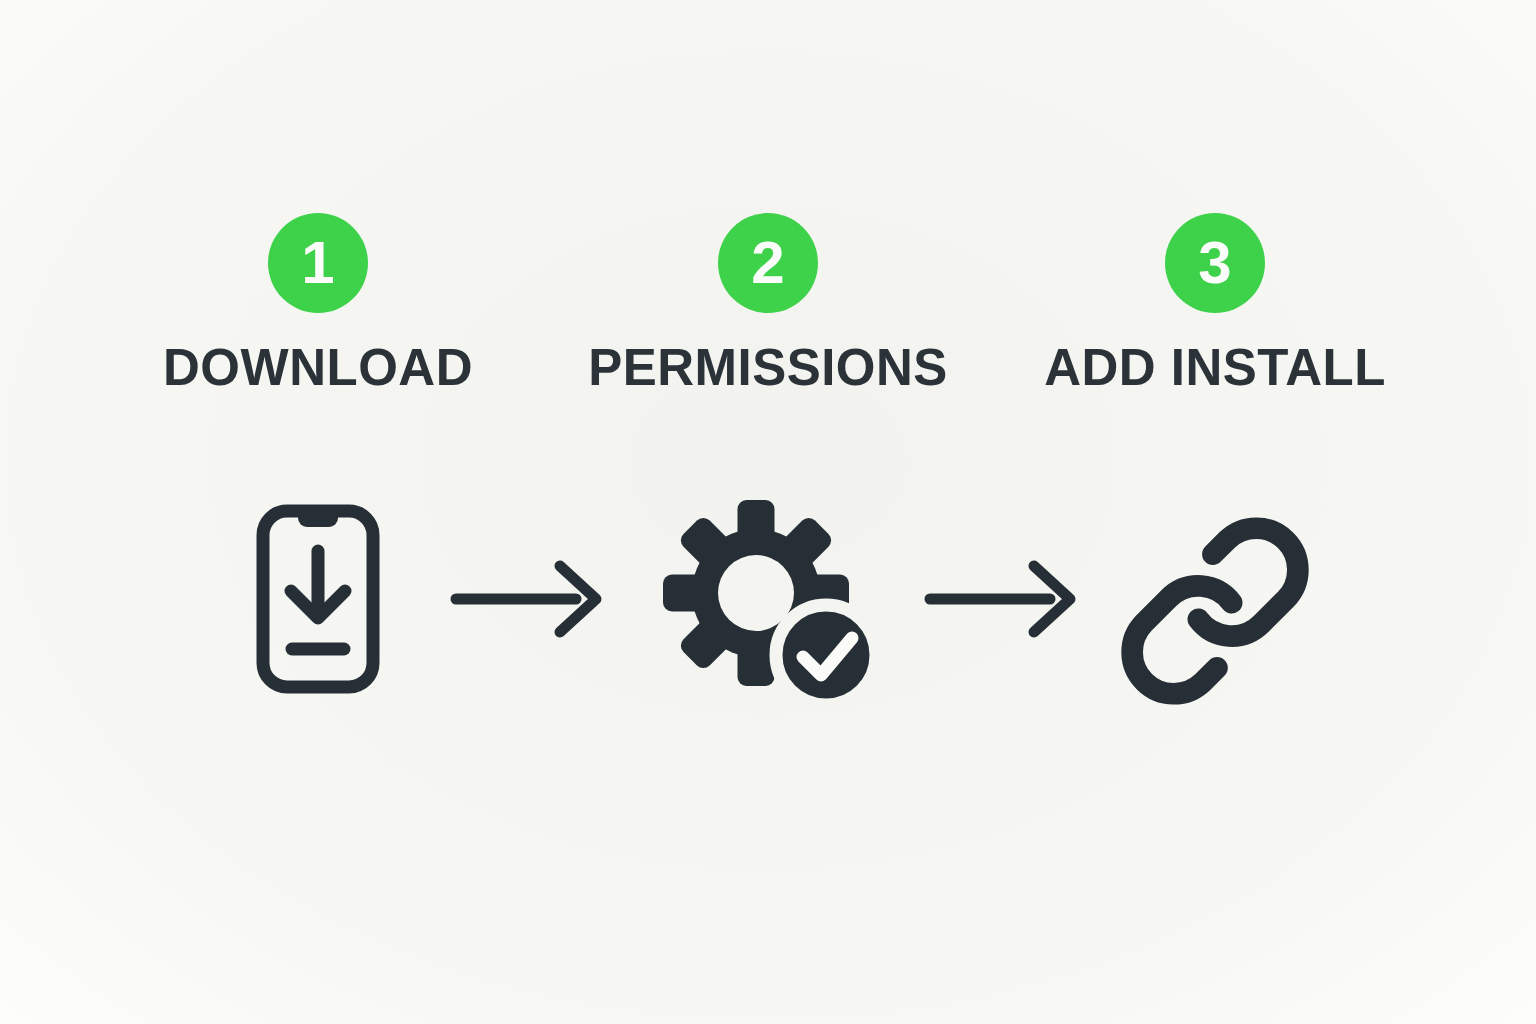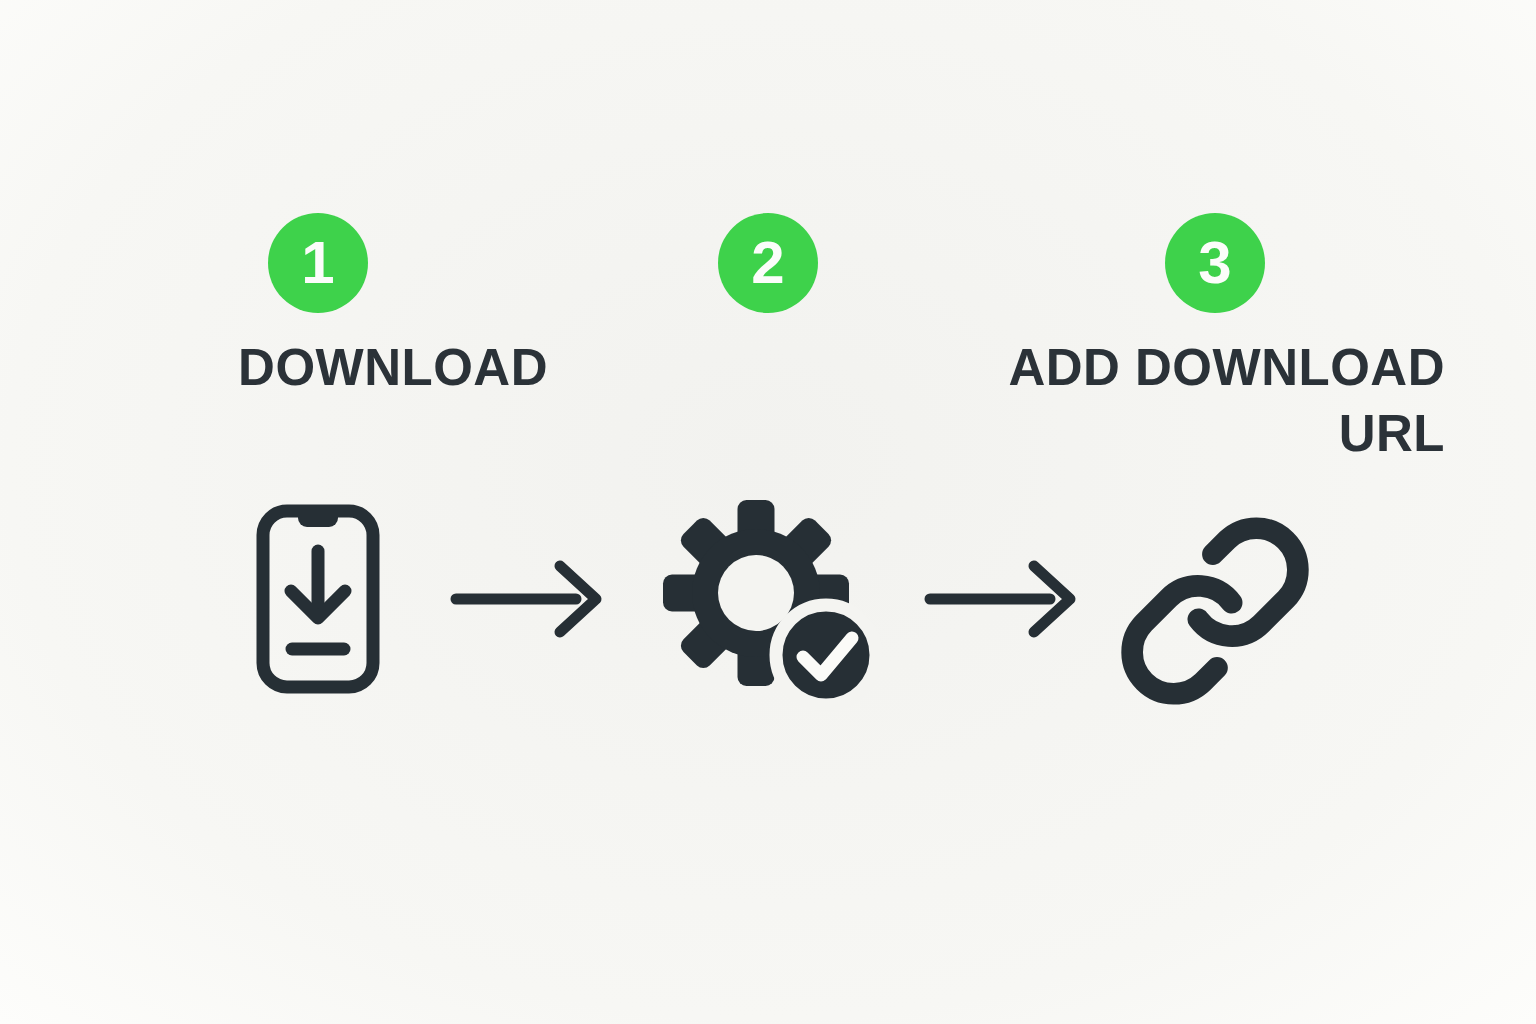--- a/index.html
+++ b/index.html
@@ -39,21 +39,21 @@
     display: flex;
     align-items: center;
     justify-content: center;
     line-height: 1;
   }
   .step-title {
     position: absolute;
     top: 122px;
     left: 0;
     width: 100%;
-    text-align: right;
+    text-align: center;
     color: #2b3238;
     font-size: 51px;
     font-weight: 700;
     line-height: 66px;
     letter-spacing: 0.5px;
   }
   .step-title span { display: block; }
   .icon-wrap {
     position: absolute;
     left: 50%;
@@ -97,20 +97,21 @@
       <line x1="8" y1="41" x2="128" y2="41" stroke="#262f35" stroke-width="11" stroke-linecap="round"></line>
       <polyline points="112,8 148,41 112,74" stroke="#262f35" stroke-width="11" stroke-linecap="round" stroke-linejoin="round" fill="none"></polyline>
     </svg>
   </div>
 
   <div class="step step-2">
     <div class="badge">
       <span>2</span>
     </div>
     <div class="step-title">
+      <span>PERMISSIONS</span>
     </div>
     <div class="icon-wrap">
       <svg width="240" height="225" viewBox="0 0 240 225" fill="none">
         <g transform="translate(108,100)">
           <rect x="-18.5" y="-93" width="37" height="186" rx="9" fill="#262f35"></rect>
           <rect x="-18.5" y="-93" width="37" height="186" rx="9" fill="#262f35" transform="rotate(45)"></rect>
           <rect x="-18.5" y="-93" width="37" height="186" rx="9" fill="#262f35" transform="rotate(90)"></rect>
           <rect x="-18.5" y="-93" width="37" height="186" rx="9" fill="#262f35" transform="rotate(135)"></rect>
           <circle cx="0" cy="0" r="64" fill="#262f35"></circle>
           <circle cx="0" cy="0" r="38" fill="#f4f4f1"></circle>
@@ -126,22 +127,21 @@
       <line x1="8" y1="41" x2="128" y2="41" stroke="#262f35" stroke-width="11" stroke-linecap="round"></line>
       <polyline points="112,8 148,41 112,74" stroke="#262f35" stroke-width="11" stroke-linecap="round" stroke-linejoin="round" fill="none"></polyline>
     </svg>
   </div>
 
   <div class="step step-3">
     <div class="badge">
       <span>3</span>
     </div>
     <div class="step-title">
-      <span>ADD DOWNLOAD</span>
-      <span>URL</span>
+      <span>ADD INSTALL</span>
     </div>
     <div class="icon-wrap">
       <svg width="200" height="200" viewBox="0 0 24 24" fill="none">
         <path d="M10 13a5 5 0 0 0 7.54.54l3-3a5 5 0 0 0-7.07-7.07l-1.72 1.71" stroke="#262f35" stroke-width="2.6" stroke-linecap="round" stroke-linejoin="round"></path>
         <path d="M14 11a5 5 0 0 0-7.54-.54l-3 3a5 5 0 0 0 7.07 7.07l1.71-1.71" stroke="#262f35" stroke-width="2.6" stroke-linecap="round" stroke-linejoin="round"></path>
       </svg>
     </div>
   </div>
 
 </div>

